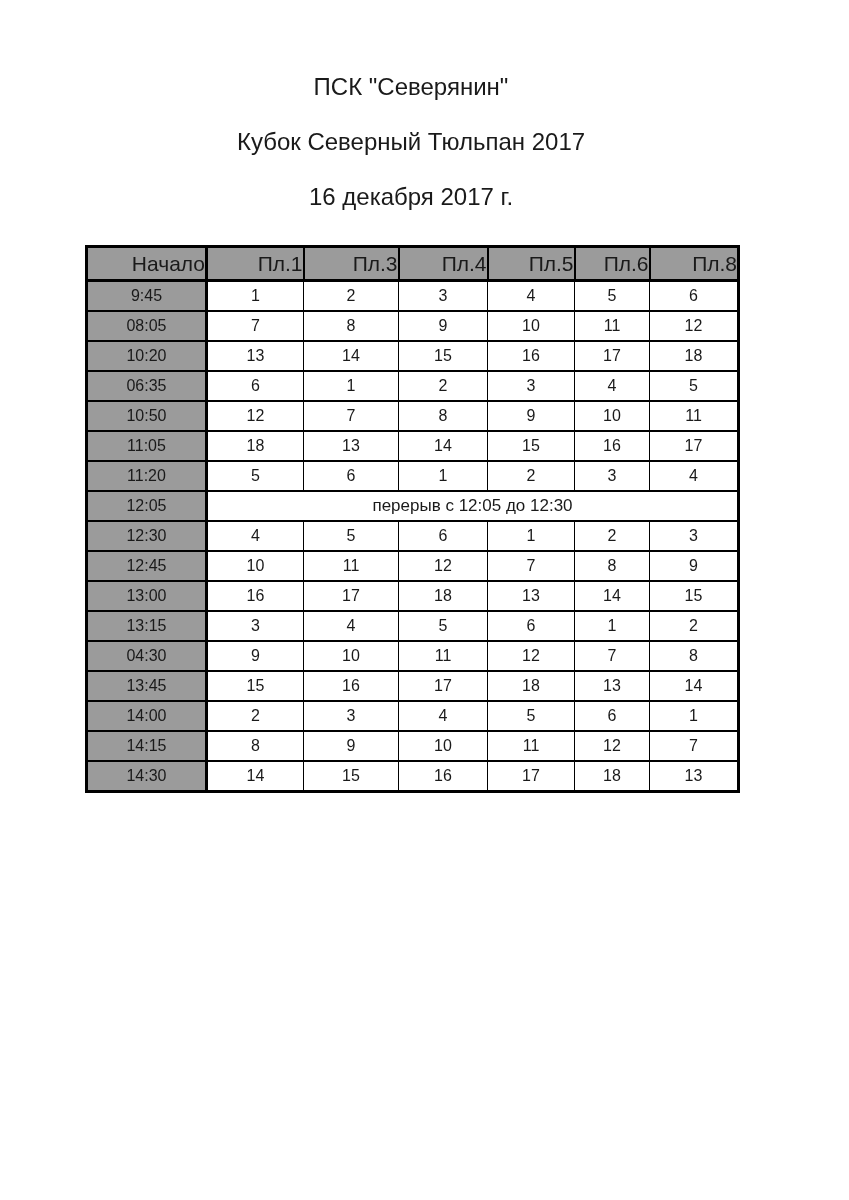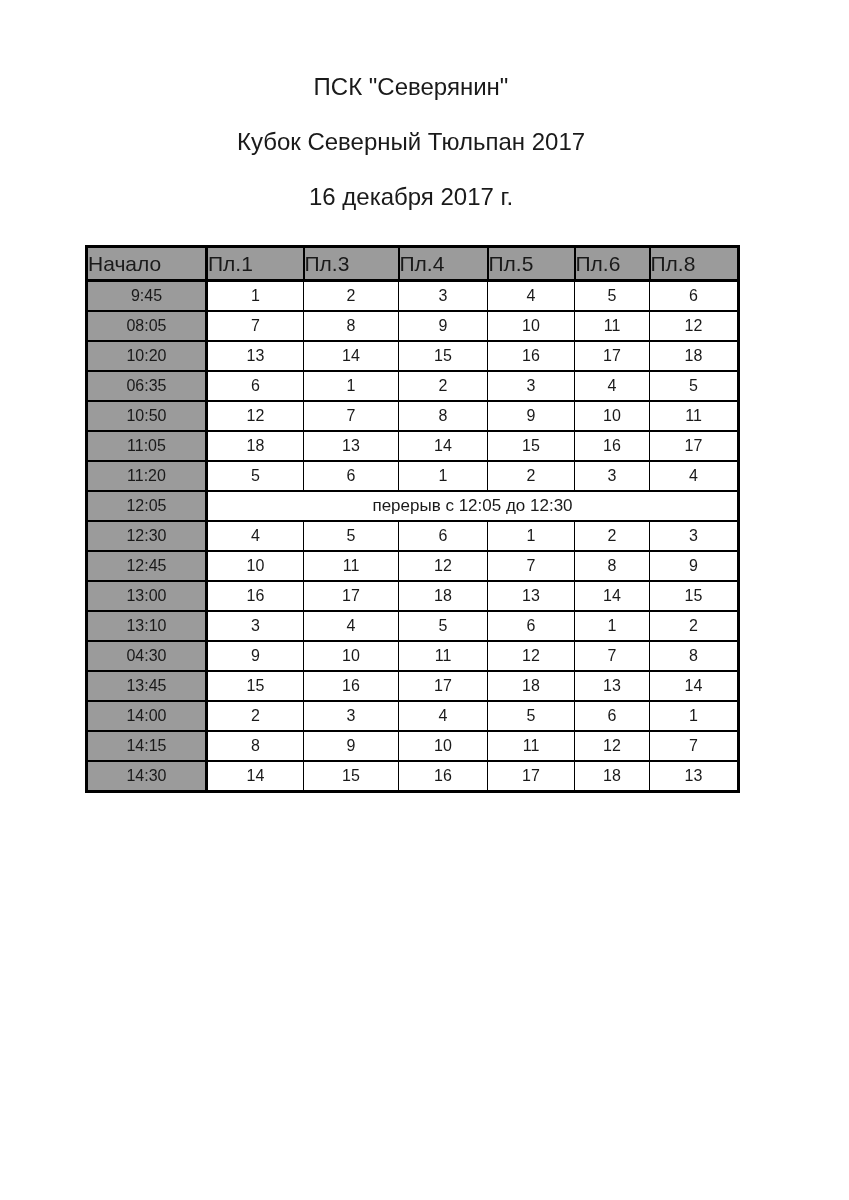--- a/index.html
+++ b/index.html
@@ -36,21 +36,21 @@
     table-layout: fixed;
     border: 3px solid var(--border-color, #000);
   }
   table.schedule th {
     background: var(--header-bg, #9b9b9b);
     border: 2px solid var(--border-color, #000);
     border-bottom: 3px solid var(--border-color, #000);
     font-size: 21px;
     font-weight: 400;
     height: 31px;
-    text-align: left;
+    text-align: right;
     padding: 0;
   }
   table.schedule th.time-head {
     border-right: 3px solid var(--border-color, #000);
   }
   table.schedule td {
     padding: 0;
     height: 28px;
     text-align: center;
     vertical-align: middle;
@@ -194,21 +194,21 @@
       <tr>
         <td class="time">13:00</td>
         <td class="game">16</td>
         <td class="game">17</td>
         <td class="game">18</td>
         <td class="game">13</td>
         <td class="game">14</td>
         <td class="game">15</td>
       </tr>
       <tr>
-        <td class="time">13:10</td>
+        <td class="time">13:15</td>
         <td class="game">3</td>
         <td class="game">4</td>
         <td class="game">5</td>
         <td class="game">6</td>
         <td class="game">1</td>
         <td class="game">2</td>
       </tr>
       <tr>
         <td class="time">04:30</td>
         <td class="game">9</td>

